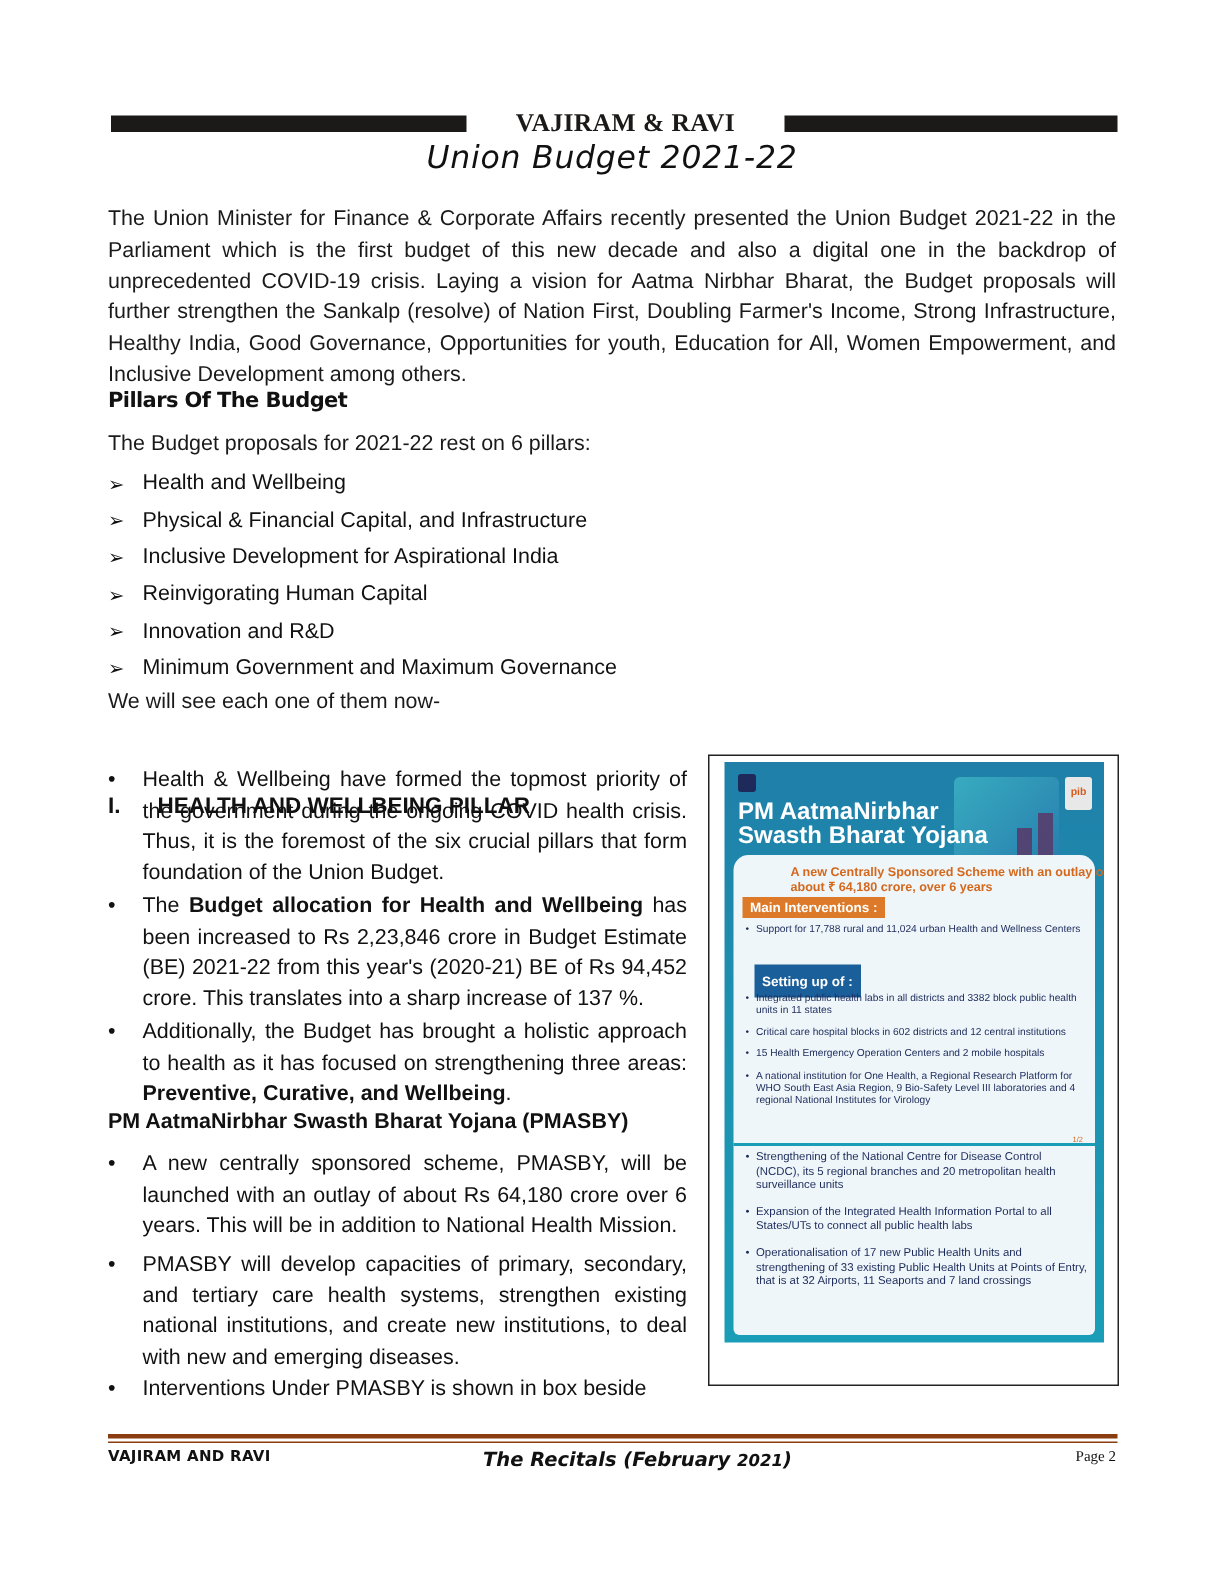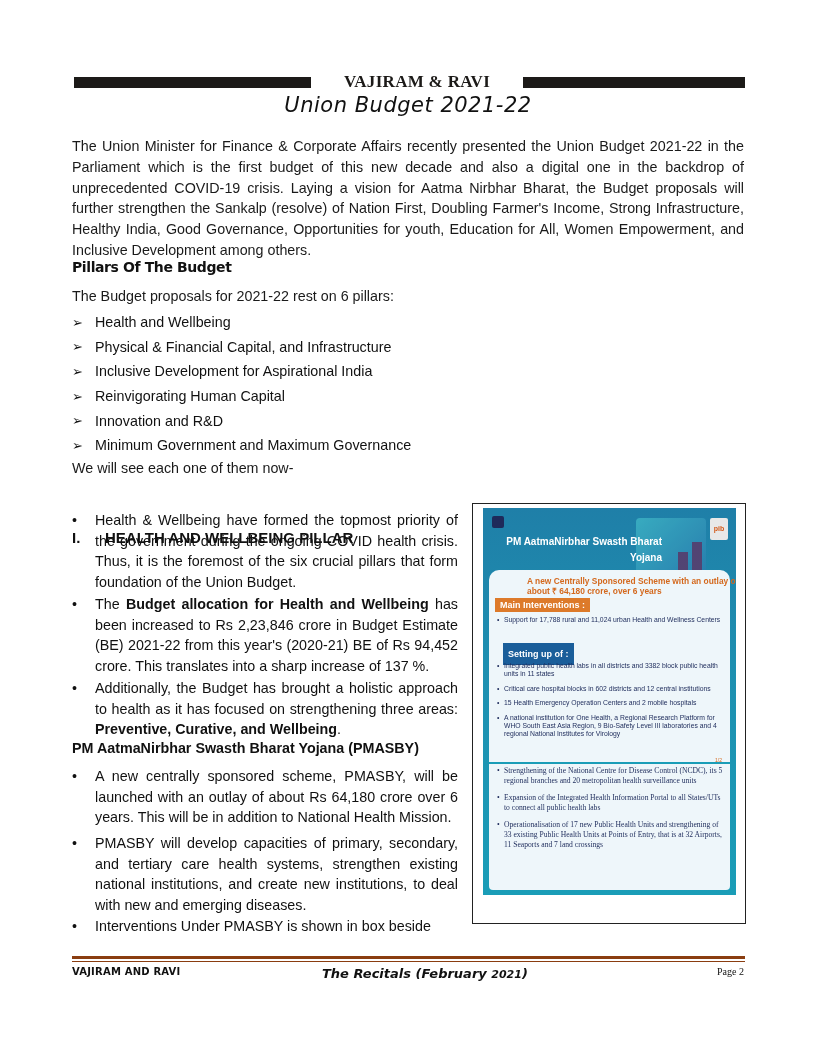--- a/index.html
+++ b/index.html
@@ -36,32 +36,32 @@
   .b5 { top: 833px; }
   .b6 { top: 916px; }
 
   
   .igbox { position: absolute; left: 472px; top: 503px; width: 272px; height: 419px; border: 1px solid #222; background: #fff; }
   .ig { position: absolute; left: 10px; top: 4px; width: 253px; height: 387px; background: linear-gradient(180deg, #1f7fa8 0%, #1e8fb0 40%, #1a9db7 100%); overflow: hidden; }
   .ig .logo { position: absolute; left: 9px; top: 8px; width: 12px; height: 12px; background: #1e2a5a; border-radius: 2px; }
   .ig .pib { position: absolute; right: 8px; top: 10px; width: 18px; height: 22px; background: #e8e8e8; border-radius: 2px; color: #d35a1a; font-size: 7px; font-weight: bold; text-align: center; line-height: 22px; }
   .ig .art { position: absolute; right: 30px; top: 10px; width: 70px; height: 54px; background: linear-gradient(135deg, #3db3c4 0%, #2a7fb0 100%); opacity: 0.85; border-radius: 4px 4px 0 0; }
   .ig .art .bld { position: absolute; bottom: 0; width: 10px; background: #5b3a6a; }
-  .ig .ttl { position: absolute; left: 9px; top: 26px; color: #ffffff; font-weight: bold; font-size: 10px; line-height: 16px; width: 170px; text-align: right; }
+  .ig .ttl { position: absolute; left: 9px; top: 26px; color: #ffffff; font-weight: bold; font-size: 16px; line-height: 16px; width: 170px; }
   .ig .card { position: absolute; left: 6px; top: 62px; width: 241px; height: 320px; background: #eef6fa; border-radius: 10px 10px 4px 4px; }
   .ig .outlay { position: absolute; left: 8px; top: 6px; width: 230px; color: #d4691e; font-weight: bold; font-size: 8.4px; line-height: 10px; margin-left: 30px; }
   .ig .main-int { position: absolute; left: 6px; top: 28px; background: #dd7a2a; color: #fff; font-weight: bold; font-size: 9px; padding: 2px 5px; }
   .ig .setup { position: absolute; left: 14px; top: 73px; background: #1a5e9a; color: #fff; font-weight: bold; font-size: 9px; padding: 6px 5px; }
   .ig ul { list-style: none; margin: 0; padding: 0; position: absolute; left: 8px; width: 228px; color: #1c2a5a; font-size: 6.8px; line-height: 8.4px; }
   .ig ul li { position: relative; padding-left: 7px; margin-bottom: 6px; }
   .ig ul li:before { content: "•"; position: absolute; left: 0; }
   .ig .l1 { top: 46px; }
   .ig .l2 { top: 92px; }
   .ig .l3 { top: 196px; font-size: 7.6px; line-height: 9.6px; }
-  .ig ul.l3 li { margin-bottom: 8px; font-family: Liberation Serif, serif; }
+  .ig ul.l3 li { margin-bottom: 8px; }
   .ig .pg { position: absolute; right: 8px; top: 187px; font-size: 5px; color: #d4691e; }
   .ig .split { position: absolute; left: 0; top: 192px; width: 241px; height: 2px; background: #1a9db7; }
 
   
   .fline1 { position: absolute; left: 72px; top: 956px; width: 673px; height: 3px; background: #8a3d10; }
   .fline2 { position: absolute; left: 72px; top: 961px; width: 673px; height: 1px; background: #8a3d10; }
   .foot { position: absolute; top: 966px; font-size: 14px; }
   .f-brand { left: 72px; font-weight: bold; font-family: "DejaVu Sans", sans-serif; font-size: 10px; letter-spacing: 0.2px; }
   .f-mid { left: 322px; font-style: italic; font-weight: bold; font-family: "DejaVu Sans", sans-serif; font-size: 13px; }
   .f-mid .yr { font-size: 11px; }

